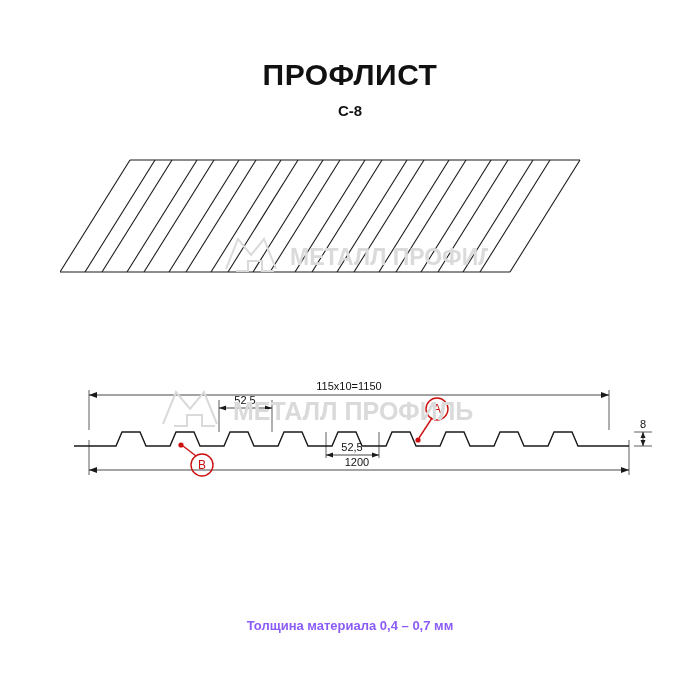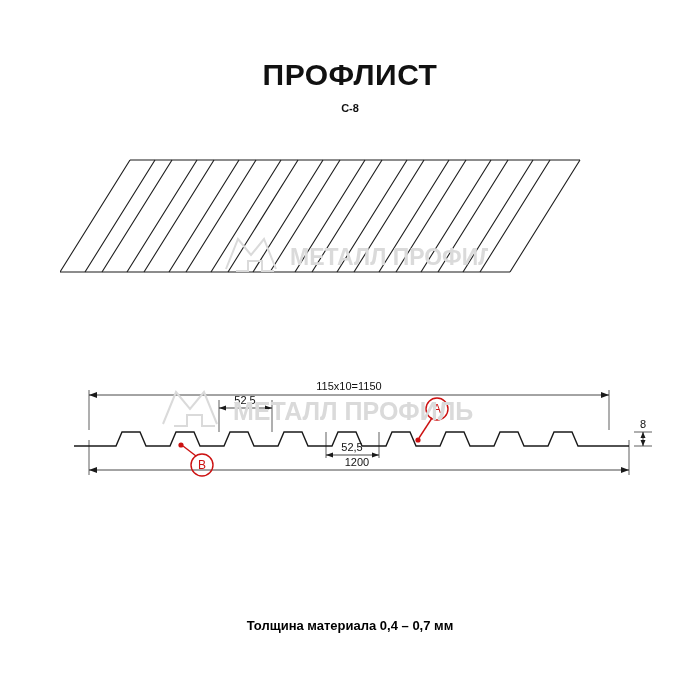--- a/index.html
+++ b/index.html
@@ -30,33 +30,33 @@
     font-weight: bold;
     letter-spacing: 0.5px;
     color: #111111;
   }
   .subtitle {
     position: absolute;
     top: 102px;
     left: 0;
     width: 700px;
     text-align: center;
-    font-size: 11px;
+    font-size: 15px;
     font-weight: bold;
     color: #111111;
   }
   .footer-note {
     position: absolute;
     top: 618px;
     left: 0;
     width: 700px;
     text-align: center;
     font-size: 13px;
     font-weight: bold;
-    color: #000000;
+    color: #8b5cf6;
   }
   .iso-view {
     position: absolute;
     top: 140px;
     left: 60px;
     width: 580px;
     height: 170px;
   }
   .section-view {
     position: absolute;

